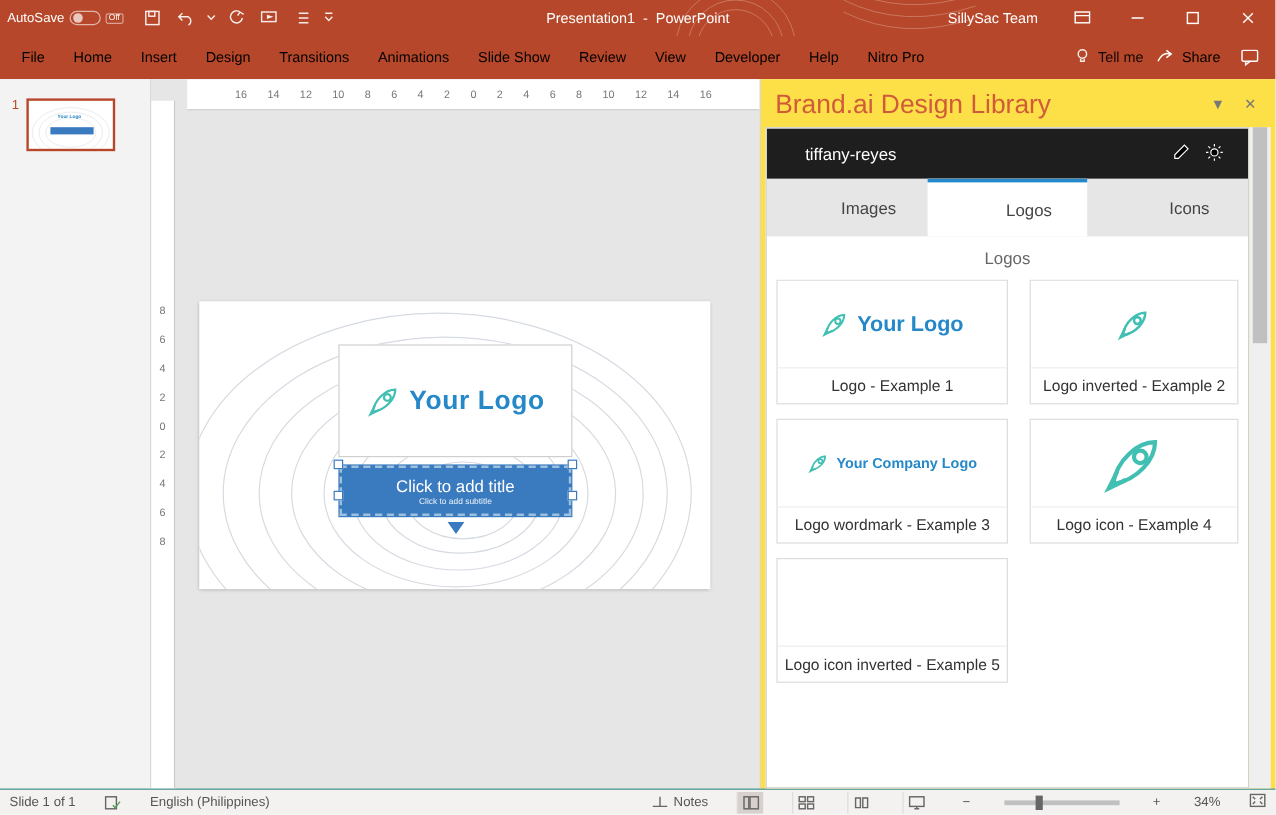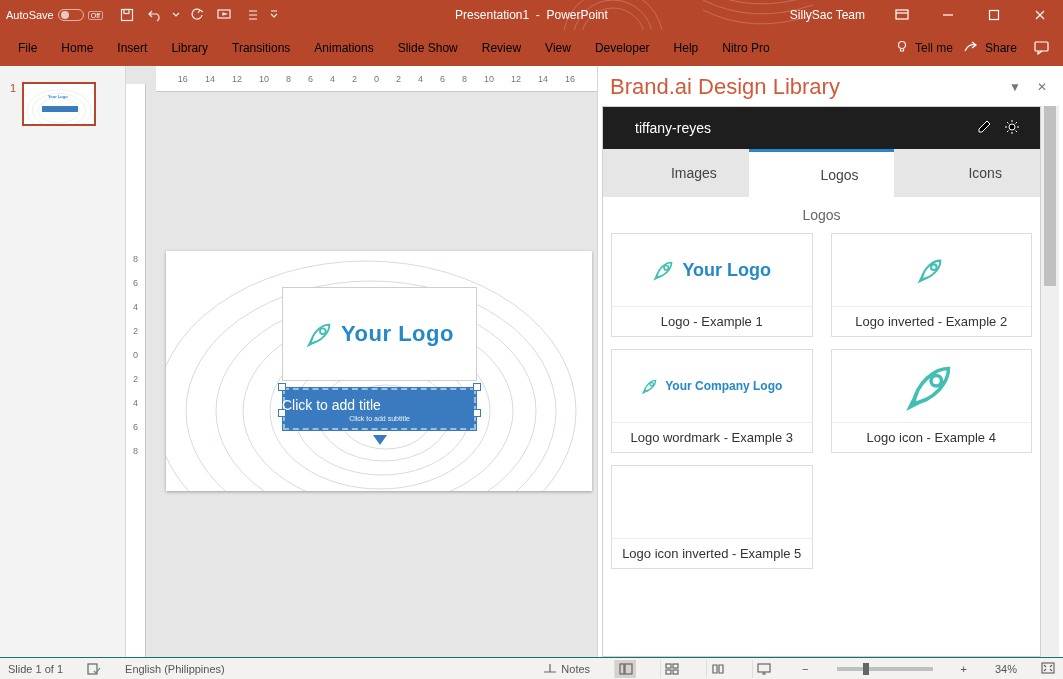--- a/index.html
+++ b/index.html
@@ -35,24 +35,24 @@
   .vruler .ticks { position:absolute; top:170px; display:flex; flex-direction:column; gap:14px; font-size:9px; color:#777; width:100%; align-items:center; }
   .slide { position:absolute; left:40px; top:185px; width:426px; height:240px; background:#fff; box-shadow:0 1px 3px rgba(0,0,0,.3); overflow:hidden; }
   .slide svg.bgswirl { position:absolute; inset:0; }
   .logo-card { position:absolute; left:116px; top:36px; width:195px; height:94px; background:#fff; border:1px solid #cfcfcf; display:flex; align-items:center; justify-content:center; gap:6px; }
   .rocket { width:30px; height:30px; }
   .logo-text { font-size:22px; font-weight:800; color:#2588c9; letter-spacing:.5px; }
   .titlebox { position:absolute; left:116px; top:136px; width:195px; height:44px; background:#3a7bbf; color:#fff; outline:2px dashed #9cc0de; outline-offset:-3px; display:flex; flex-direction:column; align-items:center; justify-content:center; }
   .titlebox::before, .titlebox::after, .titlebox .h1::before, .titlebox .h1::after { content:""; position:absolute; width:6px; height:6px; background:#fff; border:1px solid #3a7bbf; }
   .titlebox::before { left:-4px; top:-4px; } .titlebox::after { right:-4px; top:-4px; }
   .titlebox .h1::before { left:-4px; bottom:-4px; } .titlebox .h1::after { right:-4px; bottom:-4px; }
-  .titlebox .h1 { font-size:14px; position:relative; width:100%; text-align:left; }
+  .titlebox .h1 { font-size:14px; position:relative; width:100%; text-align:center; }
   .titlebox .h2 { font-size:7px; opacity:.9; margin-top:2px; }
   .titlebox .rot { position:absolute; bottom:-14px; left:50%; transform:translateX(-50%); width:0; height:0; border-left:7px solid transparent; border-right:7px solid transparent; border-top:10px solid #3a7bbf; }
-  .pane { width:466px; background:#ffffff; border-left:1px solid #d6d6d6; display:flex; flex-direction:column; }
+  .pane { width:430px; background:#fde047; border-left:1px solid #d6d6d6; display:flex; flex-direction:column; }
   .pane-head { display:flex; align-items:center; padding:8px 12px 6px; gap:8px; }
   .pane-head .t { color:#cf5b3a; font-size:22px; font-weight:300; flex:1; }
   .pane-head .ic { color:#777; font-size:12px; padding:4px; }
   .pane-body { flex:1; padding:0 4px 0 4px; display:flex; }
   .pane-inner { flex:1; background:#fff; border:1px solid #d0d0d0; display:flex; flex-direction:column; overflow:hidden; }
   .scrollgutter { width:18px; background:#efefef; position:relative; }
   .scrollgutter .sthumb { position:absolute; top:0; left:3px; width:12px; height:180px; background:#c0c0c0; }
   .userrow { height:42px; background:#1e1e1e; color:#fff; display:flex; align-items:center; padding:0 14px 0 32px; }
   .userrow .u { flex:1; font-size:14px; }
   .userrow .ic { width:28px; text-align:center; font-size:14px; }
@@ -161,21 +161,21 @@
           <path d="M2 2 L10 10 M10 2 L2 10"></path>
         </svg>
       </div>
   </div>
 </div>
 
 <div class="ribbon">
   <div class="tab">File</div>
   <div class="tab">Home</div>
   <div class="tab">Insert</div>
-  <div class="tab">Library</div>
+  <div class="tab">Design</div>
   <div class="tab">Transitions</div>
   <div class="tab">Animations</div>
   <div class="tab">Slide Show</div>
   <div class="tab">Review</div>
   <div class="tab">View</div>
   <div class="tab">Developer</div>
   <div class="tab">Help</div>
   <div class="tab">Nitro Pro</div>
   <div class="spacer"></div>
   <div class="tellme">

